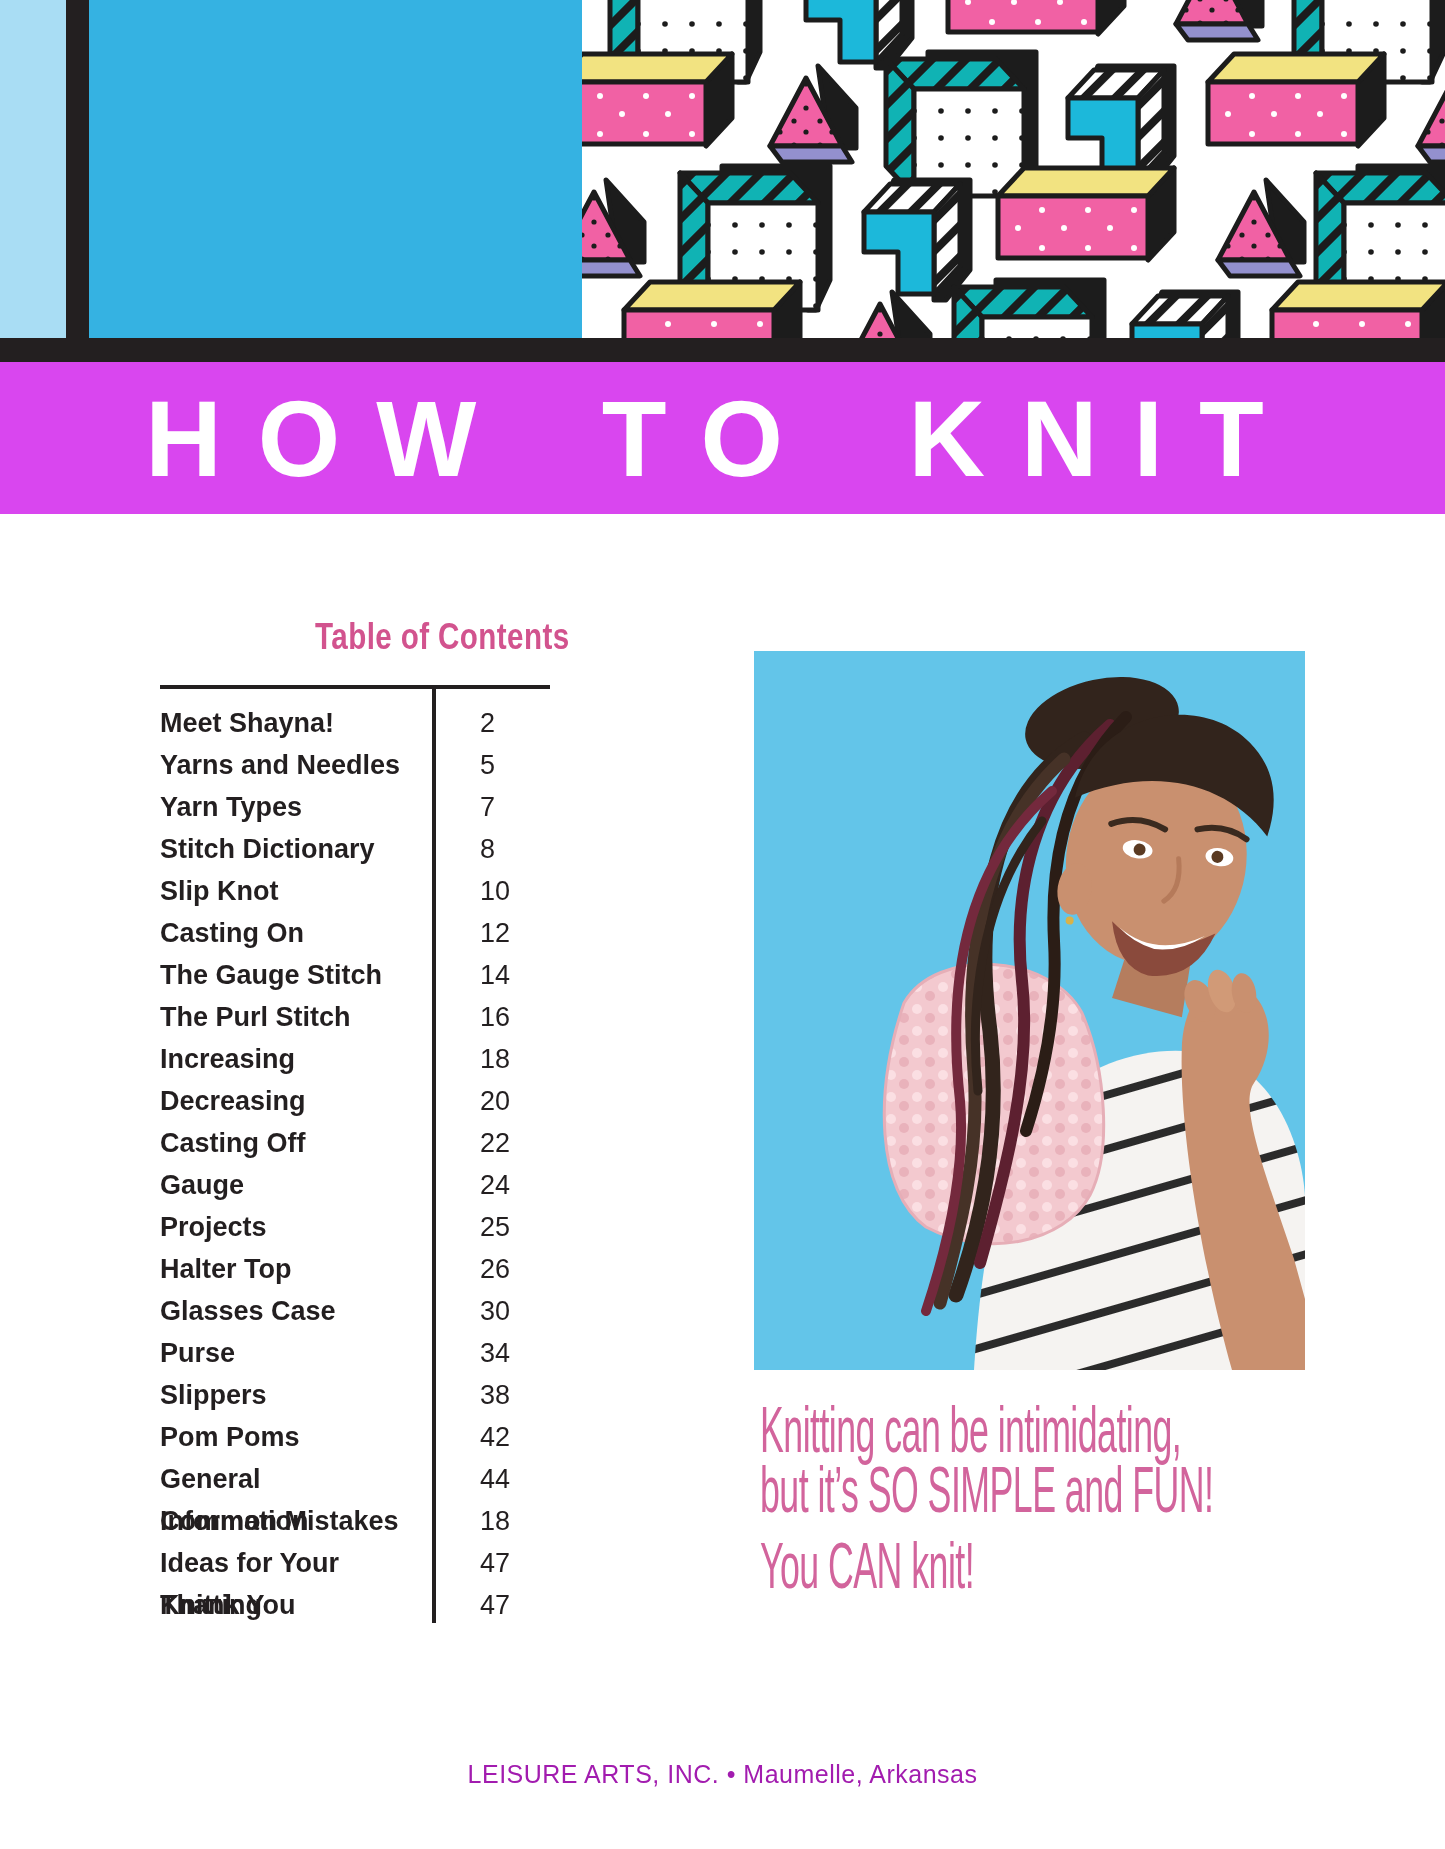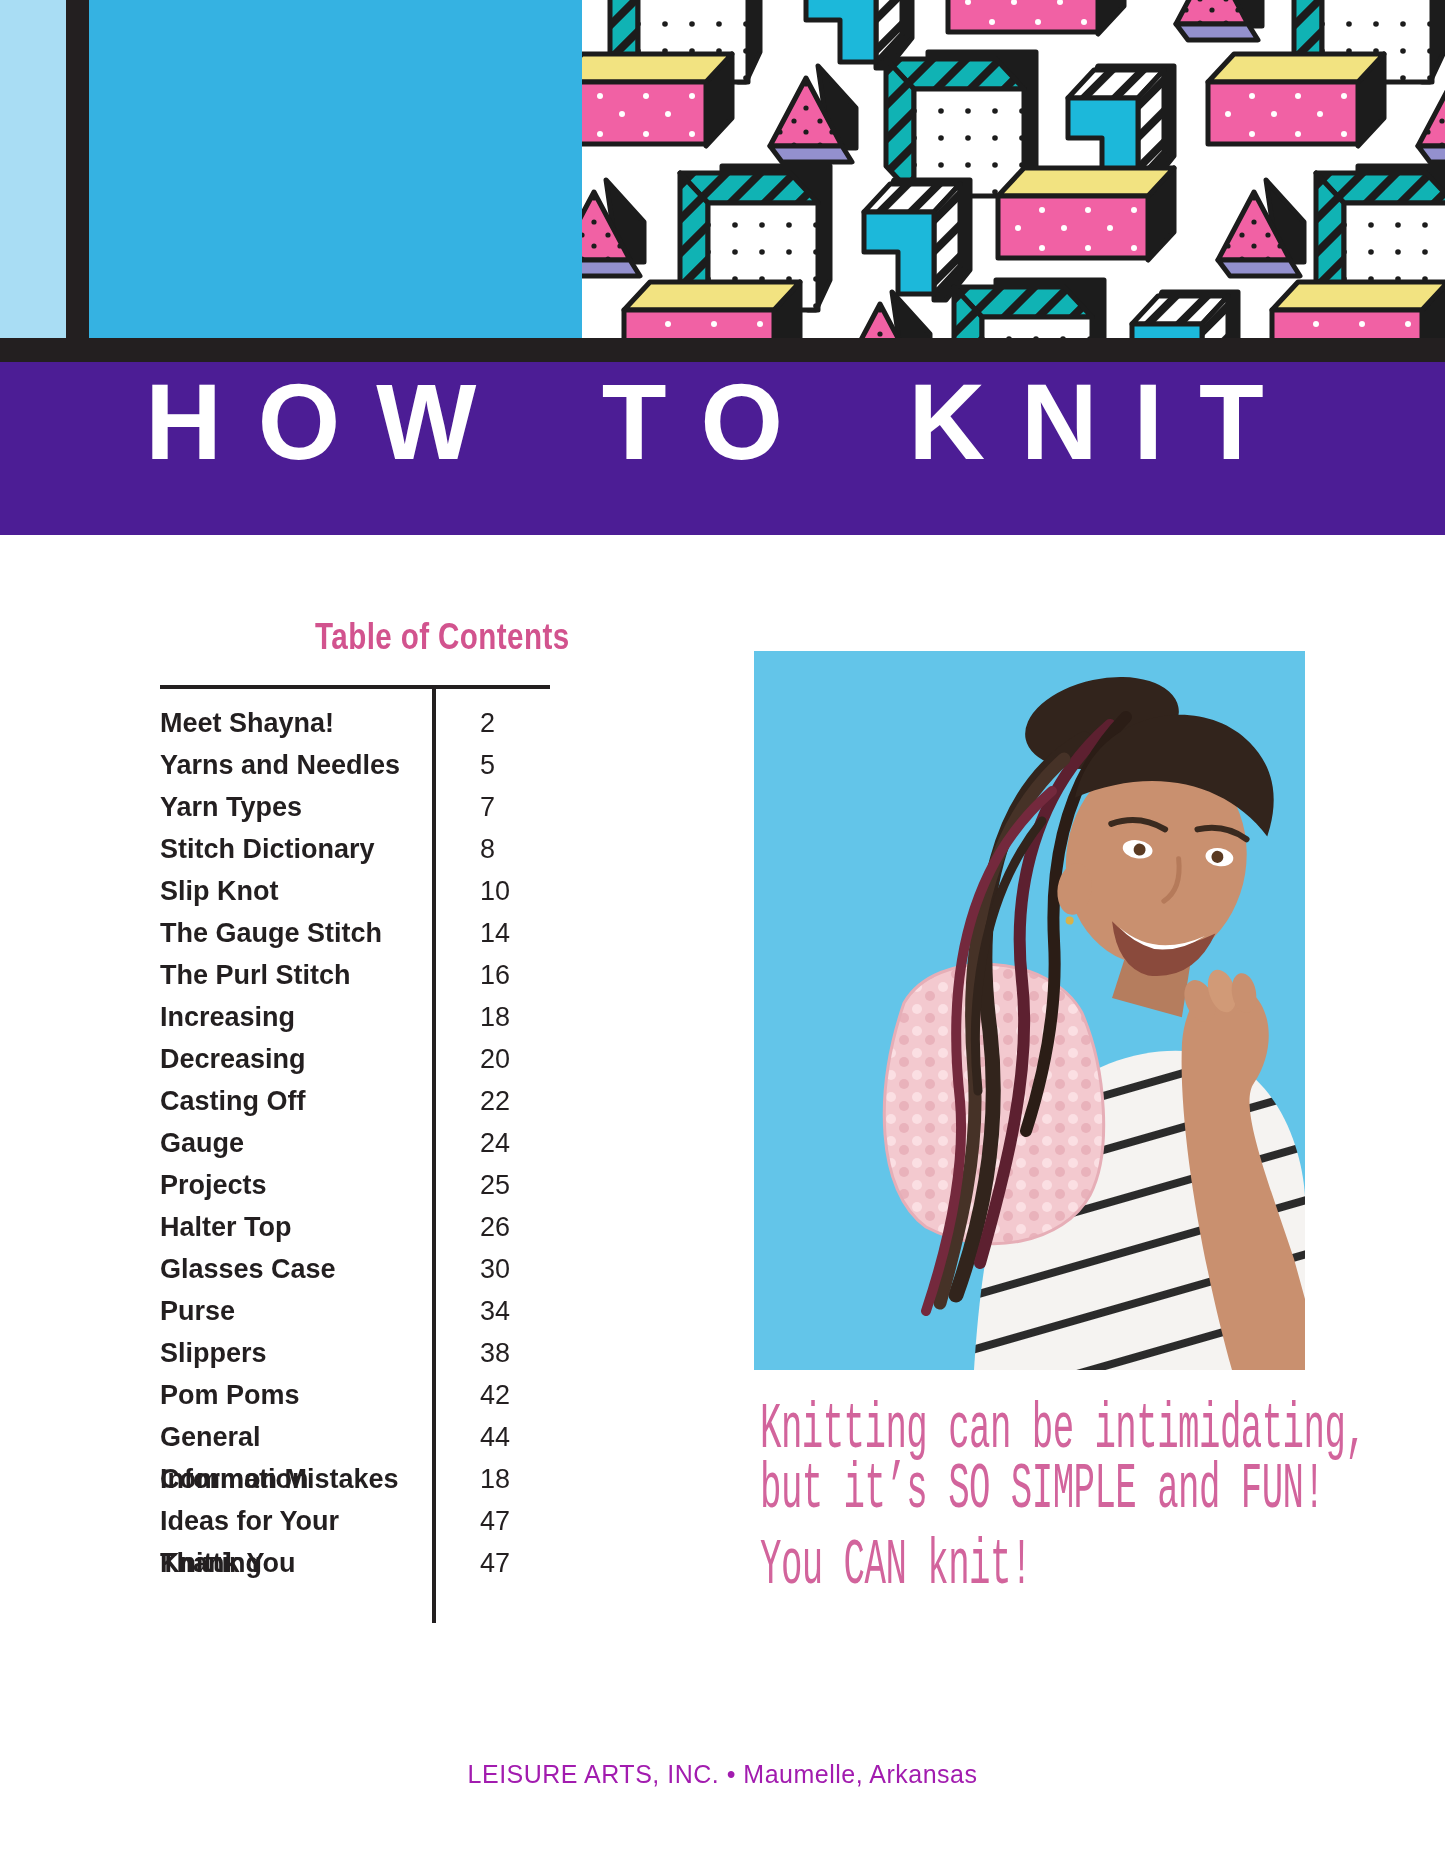--- a/index.html
+++ b/index.html
@@ -8,43 +8,43 @@
 
   
   .header{position:absolute;left:0;top:0;width:1445px;height:362px;}
   .strip-lightblue{position:absolute;left:0;top:0;width:66px;height:340px;background:#a9ddf4;}
   .strip-blackline{position:absolute;left:66px;top:0;width:23px;height:340px;background:#231f20;}
   .rect-blue{position:absolute;left:89px;top:0;width:493px;height:340px;background:#35b2e2;}
   .pattern-wrap{position:absolute;left:582px;top:0;width:863px;height:345px;}
   .bar-black{position:absolute;left:0;top:338px;width:1445px;height:24px;background:#231f20;z-index:3;}
 
   
-  .band-pink{position:absolute;left:0;top:362px;width:1445px;height:173px;background:#4c1d95;
-             display:flex;justify-content:center;z-index:2;}
+  .band-pink{position:absolute;left:0;top:362px;width:1445px;height:152px;background:#d946ef;
+             display:flex;align-items:center;justify-content:center;z-index:2;}
   .band-pink h1{margin:0;font-size:106px;font-weight:800;letter-spacing:36px;word-spacing:24px;
                 color:#ffffff;white-space:nowrap;transform:scaleY(1.02);}
 
   
   .toc-heading{position:absolute;left:315px;top:616px;font-size:37px;font-weight:600;
                color:#d2538e;white-space:nowrap;transform:scaleX(0.8);transform-origin:left center;
                letter-spacing:0.5px;}
   .toc-hline{position:absolute;left:160px;top:685px;width:390px;height:4px;background:#231f20;}
   .toc-vline{position:absolute;left:432px;top:685px;width:4px;height:938px;background:#231f20;}
   .toc{position:absolute;left:160px;top:702px;width:390px;}
   .toc-row{display:grid;grid-template-columns:248px auto;height:42px;line-height:42px;}
   .toc-title{text-align:left;font-size:27px;font-weight:700;}
   .toc-row.reg .toc-title{font-weight:700;}
   .toc-page{padding-left:72px;font-size:27px;font-weight:400;}
 
   
   .photo{position:absolute;left:754px;top:651px;width:551px;height:719px;overflow:hidden;}
   .photo svg{display:block;}
 
   
-  .tagline{position:absolute;left:760px;top:1400px;width:640px;color:#d2649c;font-family:Liberation Mono, monospace;}
+  .tagline{position:absolute;left:760px;top:1400px;width:640px;color:#d2649c;}
   .tagline .tl{display:inline-block;transform:scaleX(0.55);transform-origin:left top;
                font-size:65px;font-weight:500;line-height:60px;letter-spacing:-1px;white-space:nowrap;}
   .tagline p{margin:0;}
   .tagline .p2{margin-top:16px;}
 
   
   .footer{position:absolute;left:0;top:1760px;width:1445px;text-align:center;
           font-size:25px;font-weight:300;letter-spacing:0.5px;color:#a21caf;}
 </style>
 </head>
@@ -163,20 +163,24 @@
         <span class="toc-title">Yarn Types</span>
         <span class="toc-page">7</span>
       </div>
       <div class="toc-row">
         <span class="toc-title">Stitch Dictionary</span>
         <span class="toc-page">8</span>
       </div>
       <div class="toc-row">
         <span class="toc-title">Slip Knot</span>
         <span class="toc-page">10</span>
+      </div>
+      <div class="toc-row">
+        <span class="toc-title">Casting On</span>
+        <span class="toc-page">12</span>
       </div>
       <div class="toc-row">
         <span class="toc-title">The Gauge Stitch</span>
         <span class="toc-page">14</span>
       </div>
       <div class="toc-row">
         <span class="toc-title">The Purl Stitch</span>
         <span class="toc-page">16</span>
       </div>
       <div class="toc-row">

